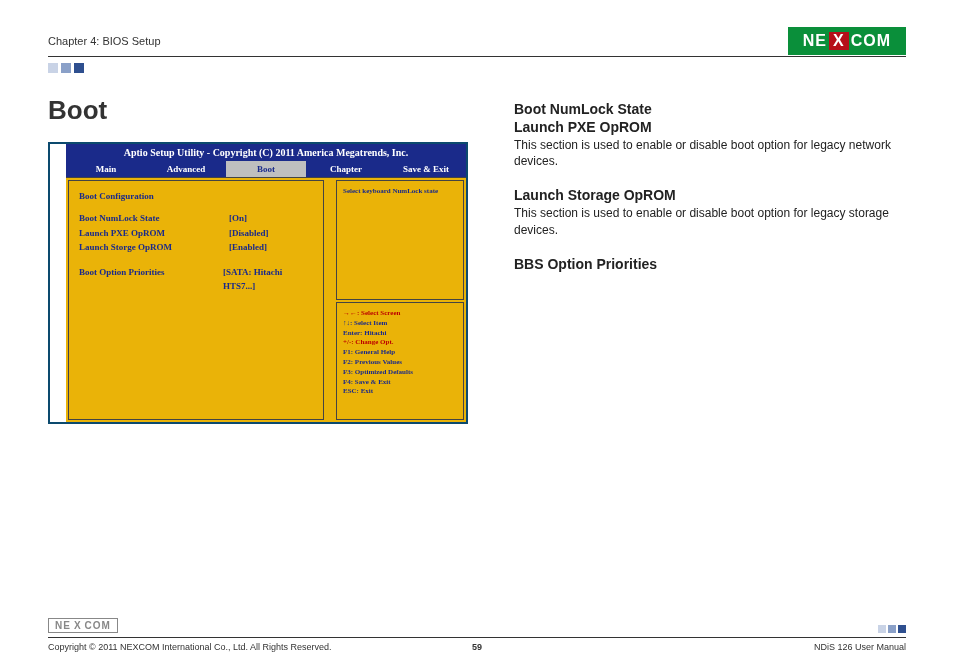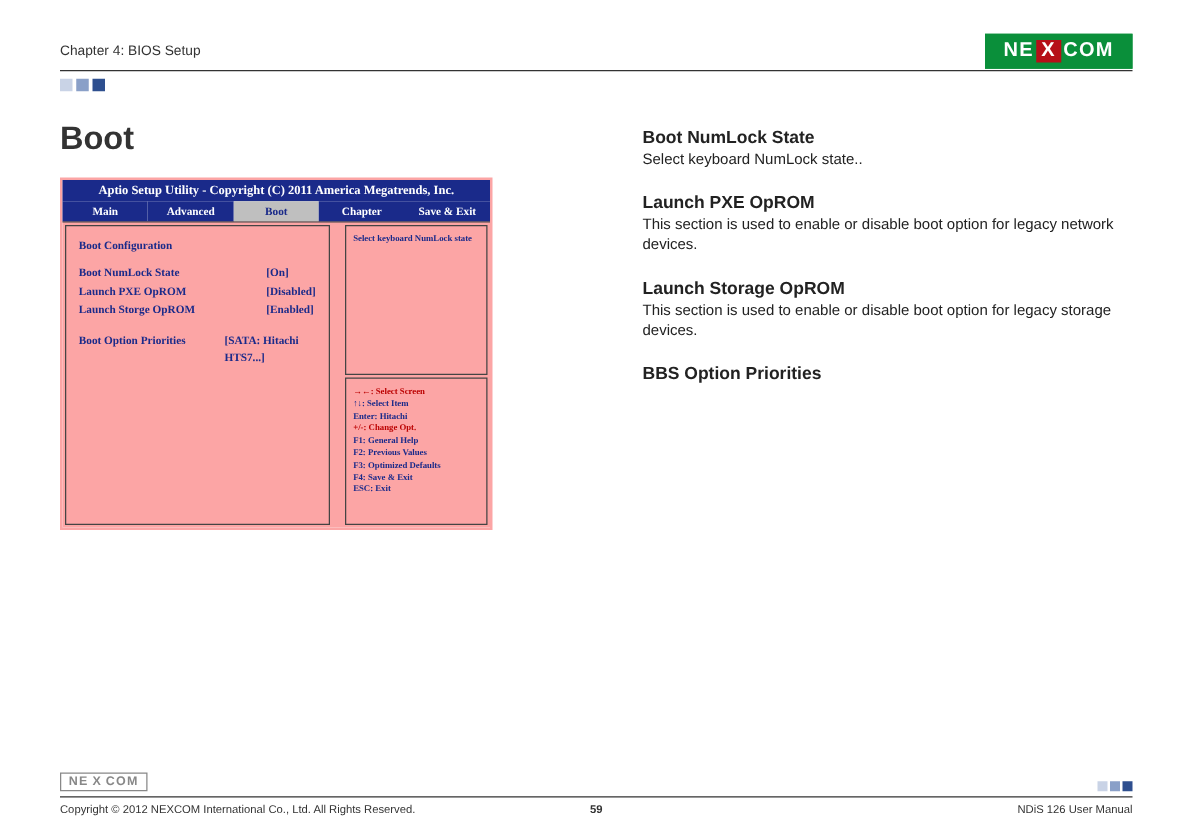--- a/index.html
+++ b/index.html
@@ -19,26 +19,26 @@
   .sq.d { background: #2e4f8f; }
 
   
   .cols { display: flex; gap: 36px; margin-top: 22px; }
   .left { width: 430px; }
   .right { flex: 1; padding-top: 6px; }
 
   h1.title { font-size: 26px; font-weight: 700; color: #333; margin-bottom: 16px; }
 
   
-  .bios { border: 2px solid #fca5a5; width: 346px; font-family: "Times New Roman", serif; }
+  .bios { border: 2px solid #0c4a6e; width: 420px; font-family: "Times New Roman", serif; padding-left: 16px; }
   .bios-title { background: #1a2a8a; color: #fff; text-align: center; font-weight: 700; font-size: 10px; padding: 3px 0; }
   .bios-tabs { display: flex; font-size: 9px; }
   .bios-tabs .tab { flex: 1; text-align: center; padding: 3px 0; background: #1a2a8a; color: #fff; font-weight: 700; }
   .bios-tabs .tab.active { background: #bfbfbf; color: #1a2a8a; }
-  .bios-body { display: flex; background: #fca5a5; border-top: 1px solid #444; }
+  .bios-body { display: flex; background: #eab308; border-top: 1px solid #444; }
   .bios-main { flex: 1; border: 1px solid #444; margin: 2px; padding: 8px 10px; min-height: 240px; font-size: 9px; color: #1a2a8a; font-weight: 700; line-height: 1.6; }
   .bios-main .hdrline { margin-bottom: 8px; }
   .bios-row { display: flex; }
   .bios-row .k { width: 150px; }
   .bios-row .v { }
   .bios-side { width: 128px; margin: 2px 2px 2px 10px; display: flex; flex-direction: column; }
   .bios-help { border: 1px solid #444; flex: 0 0 120px; padding: 6px; font-size: 7px; color: #1a2a8a; font-weight: 700; }
   .bios-keys { border: 1px solid #444; margin-top: 2px; flex: 1; padding: 6px; font-size: 7px; color: #1a2a8a; line-height: 1.4; font-weight: 700; }
   .bios-keys .r { color: #b00; }
   .bios-foot { background: #1a2a8a; color: #fff; text-align: center; font-size: 9px; font-weight: 700; padding: 3px 0; }
@@ -127,21 +127,20 @@
               <div>F4: Save &amp; Exit</div>
               <div>ESC: Exit</div>
             </div>
           </div>
         </div>
       </div>
     </div>
 
     <div class="right">
       <h2>Boot NumLock State</h2>
-      <p>Select keyboard NumLock state..</p>
 
       <h2>Launch PXE OpROM</h2>
       <p>This section is used to enable or disable boot option for legacy network devices.</p>
 
       <h2>Launch Storage OpROM</h2>
       <p>This section is used to enable or disable boot option for legacy storage devices.</p>
 
       <h2>BBS Option Priorities</h2>
     </div>
   </div>
@@ -154,19 +153,19 @@
         <span>COM</span>
       </div>
       <div class="sqrow-ftr">
         <div class="sq l"></div>
         <div class="sq m"></div>
         <div class="sq d"></div>
       </div>
     </div>
     <hr class="ftr-rule">
     <div class="ftr-row">
-      <div class="ftr-left">Copyright © 2012 NEXCOM International Co., Ltd. All Rights Reserved.</div>
+      <div class="ftr-left">Copyright © 2011 NEXCOM International Co., Ltd. All Rights Reserved.</div>
       <div class="ftr-center pg">59</div>
       <div class="ftr-right">NDiS 126 User Manual</div>
     </div>
   </div>
 
 </div>
 
 </body></html>

